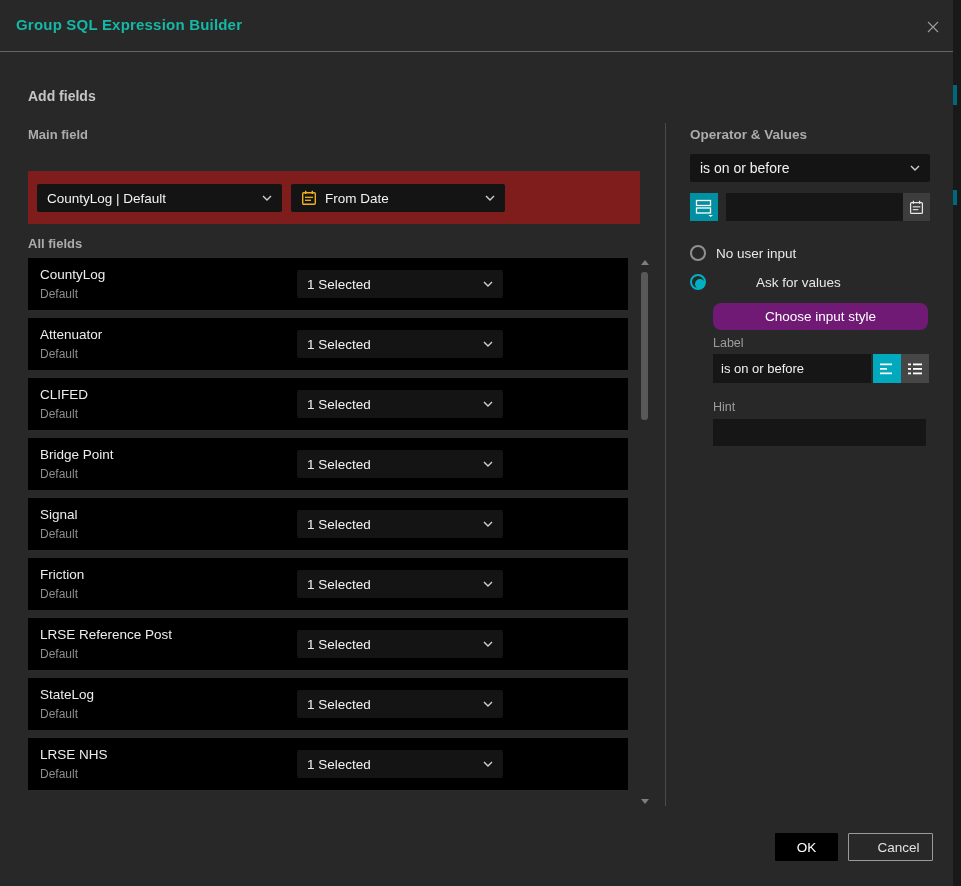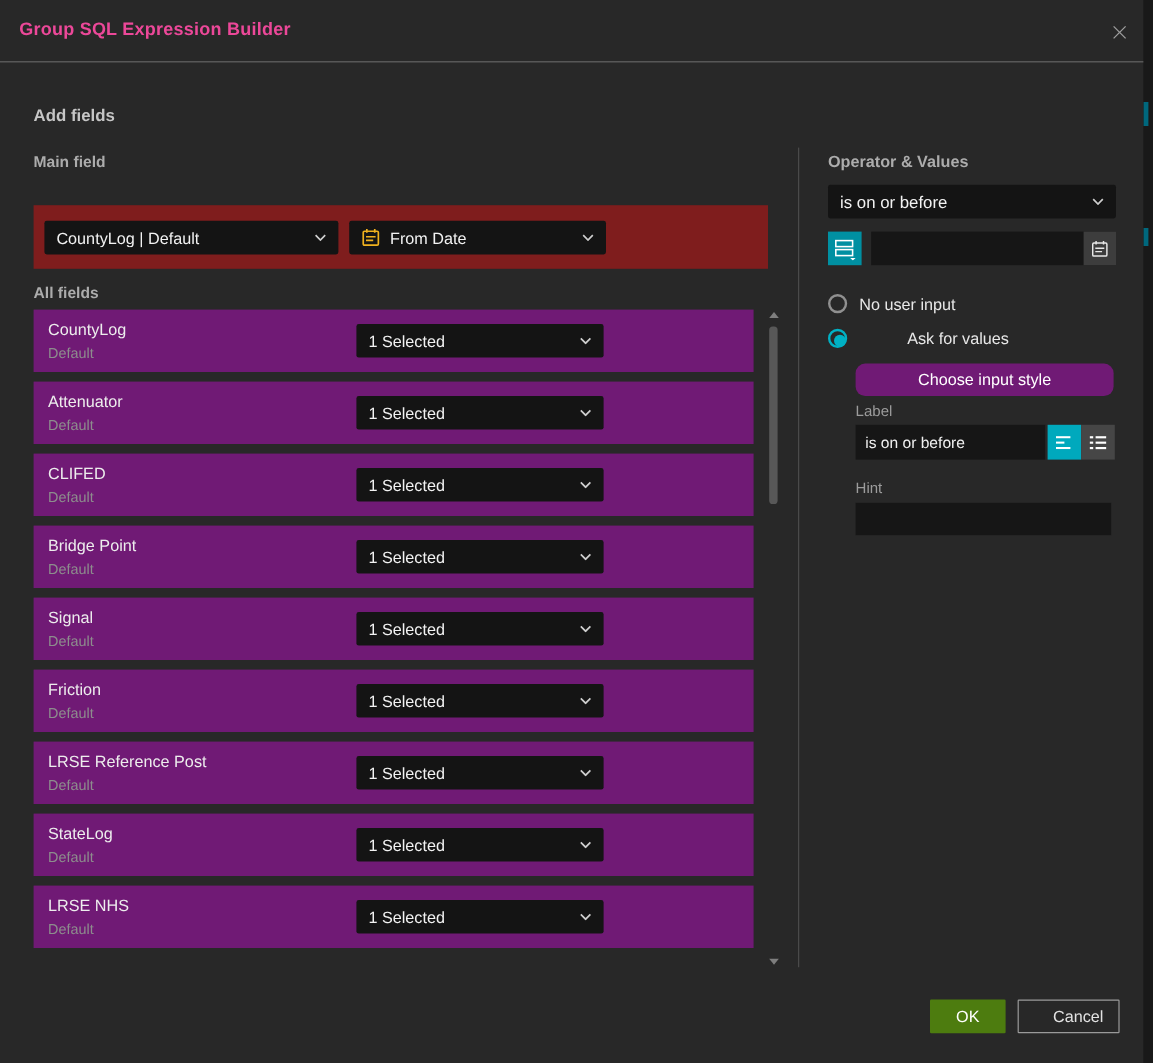--- a/index.html
+++ b/index.html
@@ -13,38 +13,38 @@
   .dialog { position: absolute; left: 0; top: 0; width: 953px; height: 886px; background: #282828; }
 
   
   .bg-strip { position: absolute; right: 0; top: 0; width: 8px; height: 886px; background: #191919; }
   .bg-strip .teal-mark { position: absolute; left: 0; width: 4px; background: #00687d; }
   .teal-mark.m1 { top: 85px; height: 20px; }
   .teal-mark.m2 { top: 190px; height: 15px; }
 
   
   .titlebar { position: absolute; left: 0; top: 0; width: 953px; height: 52px; border-bottom: 1px solid #646464; }
-  .titlebar h1 { position: absolute; left: 16px; top: 16px; font-size: 15px; font-weight: 700; color: #ec4899; letter-spacing: .2px; }
+  .titlebar h1 { position: absolute; left: 16px; top: 16px; font-size: 15px; font-weight: 700; color: #14b8a6; letter-spacing: .2px; }
   .close-btn { position: absolute; right: 10px; top: 17px; width: 20px; height: 20px; cursor: pointer; display: flex; align-items: center; justify-content: center; }
 
   .heading-lg { position: absolute; font-size: 14px; font-weight: 700; color: #c6c6c6; }
   .heading-sm { position: absolute; font-size: 13px; font-weight: 700; color: #acacac; }
 
   
   .main-panel { position: absolute; left: 28px; top: 171px; width: 612px; height: 53px; background: #7f1d1d; text-decoration: underline; }
   .dd { position: absolute; background: #141414; border-radius: 2px; display: flex; align-items: center; padding: 0 10px; cursor: pointer; }
   .dd .dd-label { color: #f2f2f2; font-size: 13.5px; flex: 1; white-space: nowrap; overflow: hidden; }
   .dd .chev { flex: 0 0 auto; margin-left: 6px; display: flex; }
   .dd1 { left: 9px; top: 13px; width: 245px; height: 28px; }
   .dd2 { left: 263px; top: 13px; width: 214px; height: 28px; }
   .dd2 .cal { margin-right: 8px; display: flex; }
 
   
   .list { position: absolute; left: 28px; top: 258px; width: 600px; }
-  .row { position: relative; width: 600px; height: 52px; background: #701a75; margin-bottom: 8px; }
+  .row { position: relative; width: 600px; height: 52px; background: #000000; margin-bottom: 8px; }
   .row .fname { position: absolute; left: 12px; top: 9px; font-size: 13.5px; color: #ededed; }
   .row .ftype { position: absolute; left: 12px; top: 29px; font-size: 12px; color: #8d8d8d; }
   .row .dd { left: 269px; top: 12px; width: 206px; height: 28px; gap: 45px; }
 
   
   .scrollbar { position: absolute; left: 641px; top: 258px; width: 7px; height: 548px; }
   .sb-arrow { position: absolute; left: 0; width: 0; height: 0; border-left: 4px solid transparent; border-right: 4px solid transparent; cursor: pointer; }
   .sb-up { top: 2px; border-bottom: 5px solid #7e7e7e; }
   .sb-down { bottom: 2px; border-top: 5px solid #7e7e7e; }
   .sb-thumb { position: absolute; left: 0; top: 14px; width: 7px; height: 148px; background: #585858; border-radius: 3px; cursor: pointer; }
@@ -78,21 +78,21 @@
 
   .label-row { position: absolute; left: 713px; top: 354px; width: 215px; height: 29px; display: flex; }
   .label-input { width: 158px; height: 29px; background: #161616; border: none; color: #f0f0f0; font-size: 13px; padding: 0 8px; outline: none; font-family: inherit; flex: 0 0 auto; }
   .toggle-btn { width: 28px; height: 29px; display: flex; align-items: center; justify-content: center; cursor: pointer; flex: 0 0 auto; }
   .toggle-btn.active { background: #00a9bd; margin-left: 2px; }
   .toggle-btn.inactive { background: #464646; }
 
   .hint-input { position: absolute; left: 713px; top: 419px; width: 213px; height: 27px; background: #161616; border: none; color: #f0f0f0; font-size: 13px; padding: 0 8px; outline: none; font-family: inherit; }
 
   
-  .ok-btn { position: absolute; left: 775px; top: 833px; width: 63px; height: 28px; background: #4d7c0f; border: none; color: #ffffff; font-size: 13.5px; font-family: inherit; cursor: pointer; border-radius: 1px; }
+  .ok-btn { position: absolute; left: 775px; top: 833px; width: 63px; height: 28px; background: #000000; border: none; color: #ffffff; font-size: 13.5px; font-family: inherit; cursor: pointer; border-radius: 1px; }
   .cancel-btn { position: absolute; left: 848px; top: 833px; width: 85px; height: 28px; background: transparent; border: 1px solid #9a9a9a; color: #e2e2e2; font-size: 13.5px; font-family: inherit; cursor: pointer; border-radius: 1px; padding-left: 16px; }
 </style>
 </head>
 <body>
 
 <div class="screen">
 
   <div class="dialog">
 
     <div class="titlebar">

